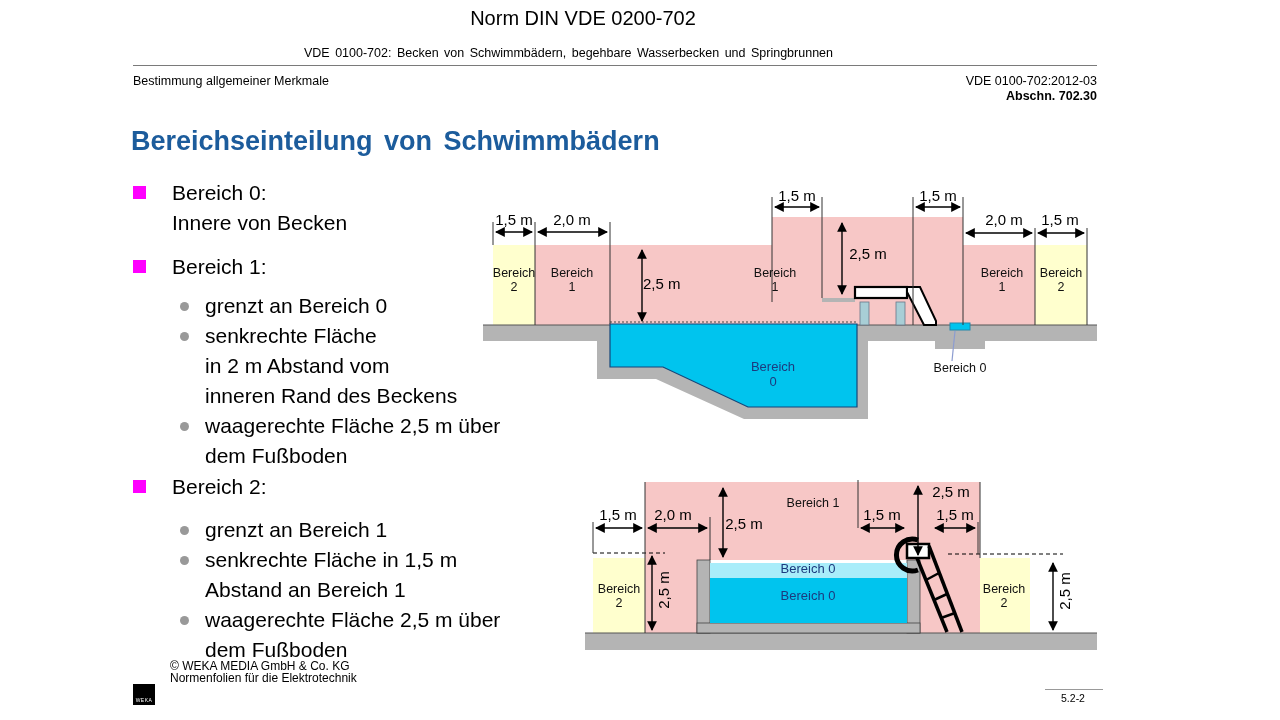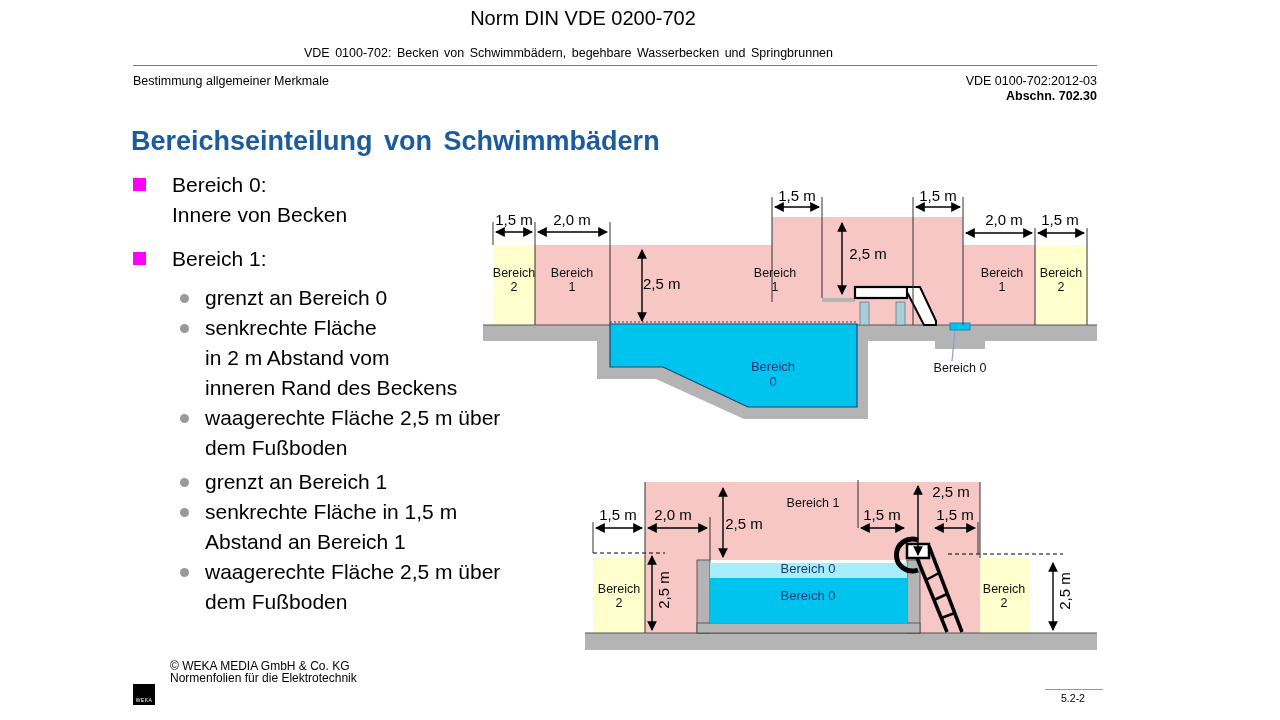--- a/index.html
+++ b/index.html
@@ -13,21 +13,21 @@
   
   .slide-title{left:333px;top:7px;width:500px;text-align:center;font-size:20px;}
   .hdr-subject{left:133px;top:46px;width:700px;font-size:12.5px;word-spacing:2px;text-align:right;}
   .hdr-rule{left:133px;top:65px;width:964px;border-top:1px solid #7a7a7a;height:0;}
   .hdr-left{left:133px;top:74px;font-size:12.5px;}
   .hdr-right1{left:797px;top:74px;width:300px;text-align:right;font-size:12.5px;}
   .hdr-right2{left:797px;top:89px;width:300px;text-align:right;font-size:12.5px;font-weight:bold;}
   
   .main-heading{left:131px;top:126px;width:700px;font-size:27px;font-weight:bold;word-spacing:4px;}
   
-  .bullets{left:133px;top:170px;width:480px;}
+  .bullets{left:133px;top:178px;width:480px;}
   .brow{position:relative;line-height:30px;font-size:21px;}
   .brow .txt{display:block;}
   .brow.lvl-main .txt, .brow.lvl-cont-main .txt{margin-left:39px;}
   .brow.lvl-sub .txt, .brow.lvl-cont-sub .txt{margin-left:72px;}
   .sq{position:absolute;left:0;top:8px;width:13px;height:13px;background:var(--c-bullet,#f0f);}
   .dot{position:absolute;left:47px;top:11px;width:9px;height:9px;border-radius:50%;background:var(--c-subbullet,#999);}
   
   .diagram{position:absolute;}
   .dg-top{left:483px;top:180px;width:620px;height:270px;}
   .dg-bot{left:585px;top:470px;width:515px;height:190px;}
@@ -93,21 +93,25 @@
     <div class="brow lvl-cont-sub" style="margin-top: 0px;">
       <span class="txt">inneren Rand des Beckens</span>
     </div>
     <div class="brow lvl-sub" style="margin-top: 0px;">
       <span class="dot"></span>
       <span class="txt">waagerechte Fläche 2,5 m über</span>
     </div>
     <div class="brow lvl-cont-sub" style="margin-top: 0px;">
       <span class="txt">dem Fußboden</span>
     </div>
-    <div class="brow lvl-sub" style="margin-top: 4px;">
+    <div class="brow lvl-main" style="margin-top: 1px;">
+      <span class="sq"></span>
+      <span class="txt">Bereich 2:</span>
+    </div>
+    <div class="brow lvl-sub" style="margin-top: 13px;">
       <span class="dot"></span>
       <span class="txt">grenzt an Bereich 1</span>
     </div>
     <div class="brow lvl-sub" style="margin-top: 0px;">
       <span class="dot"></span>
       <span class="txt">senkrechte Fläche in 1,5 m</span>
     </div>
     <div class="brow lvl-cont-sub" style="margin-top: 0px;">
       <span class="txt">Abstand an Bereich 1</span>
     </div>

